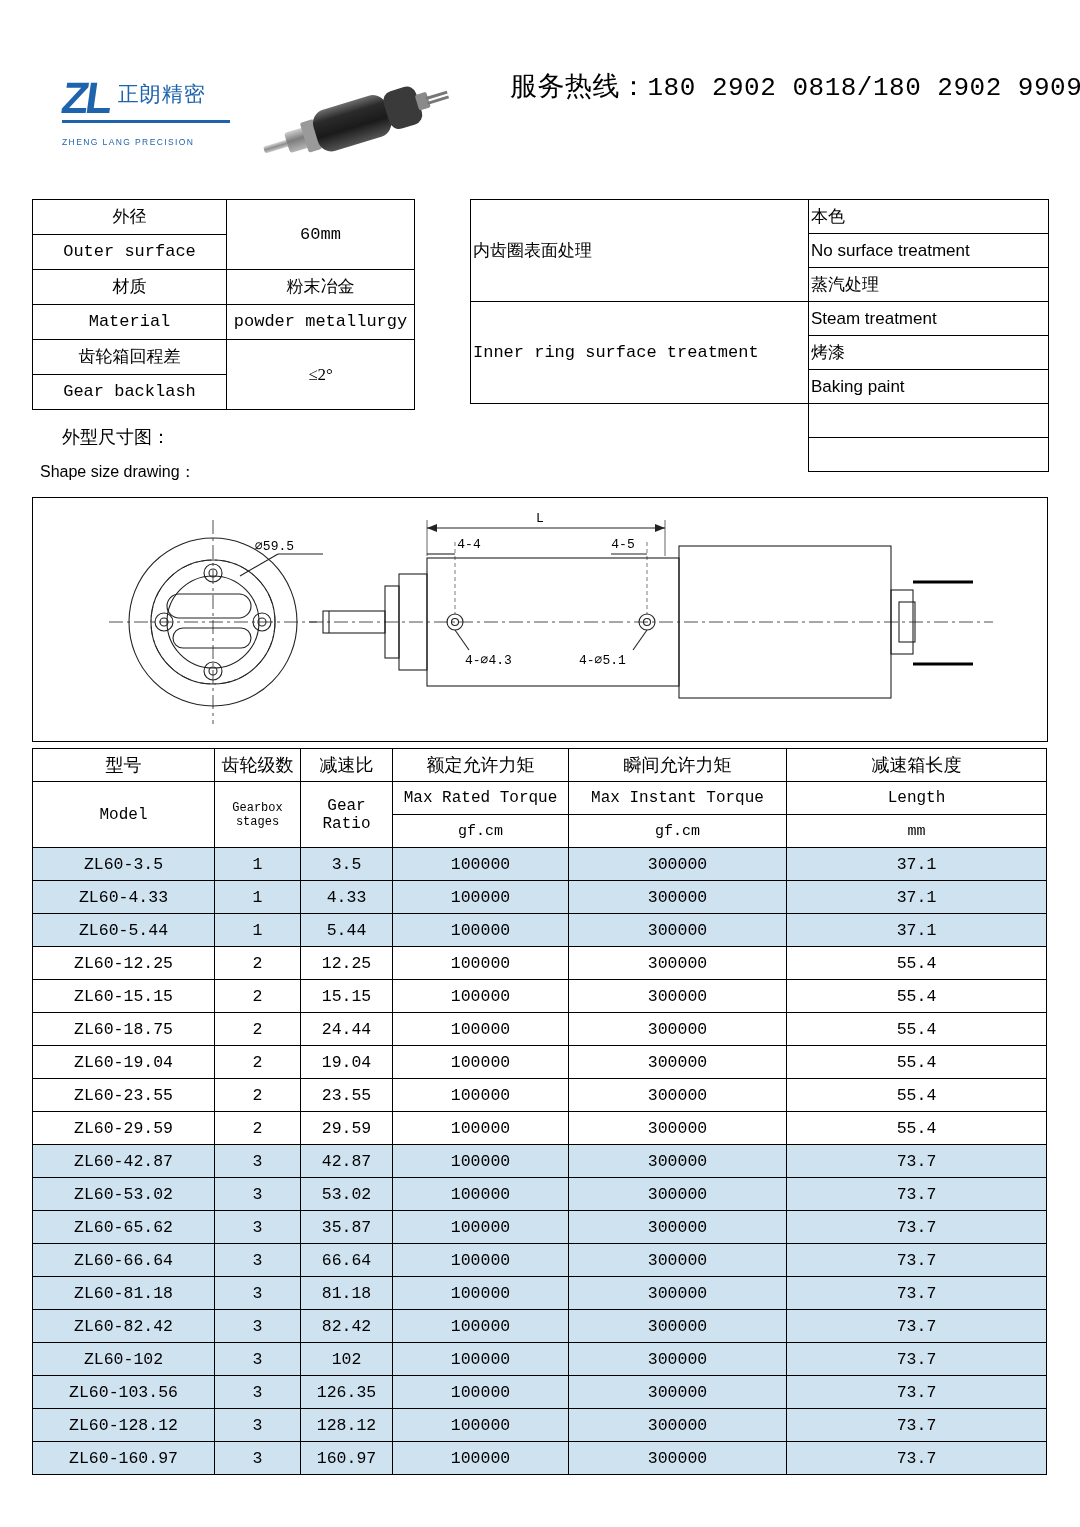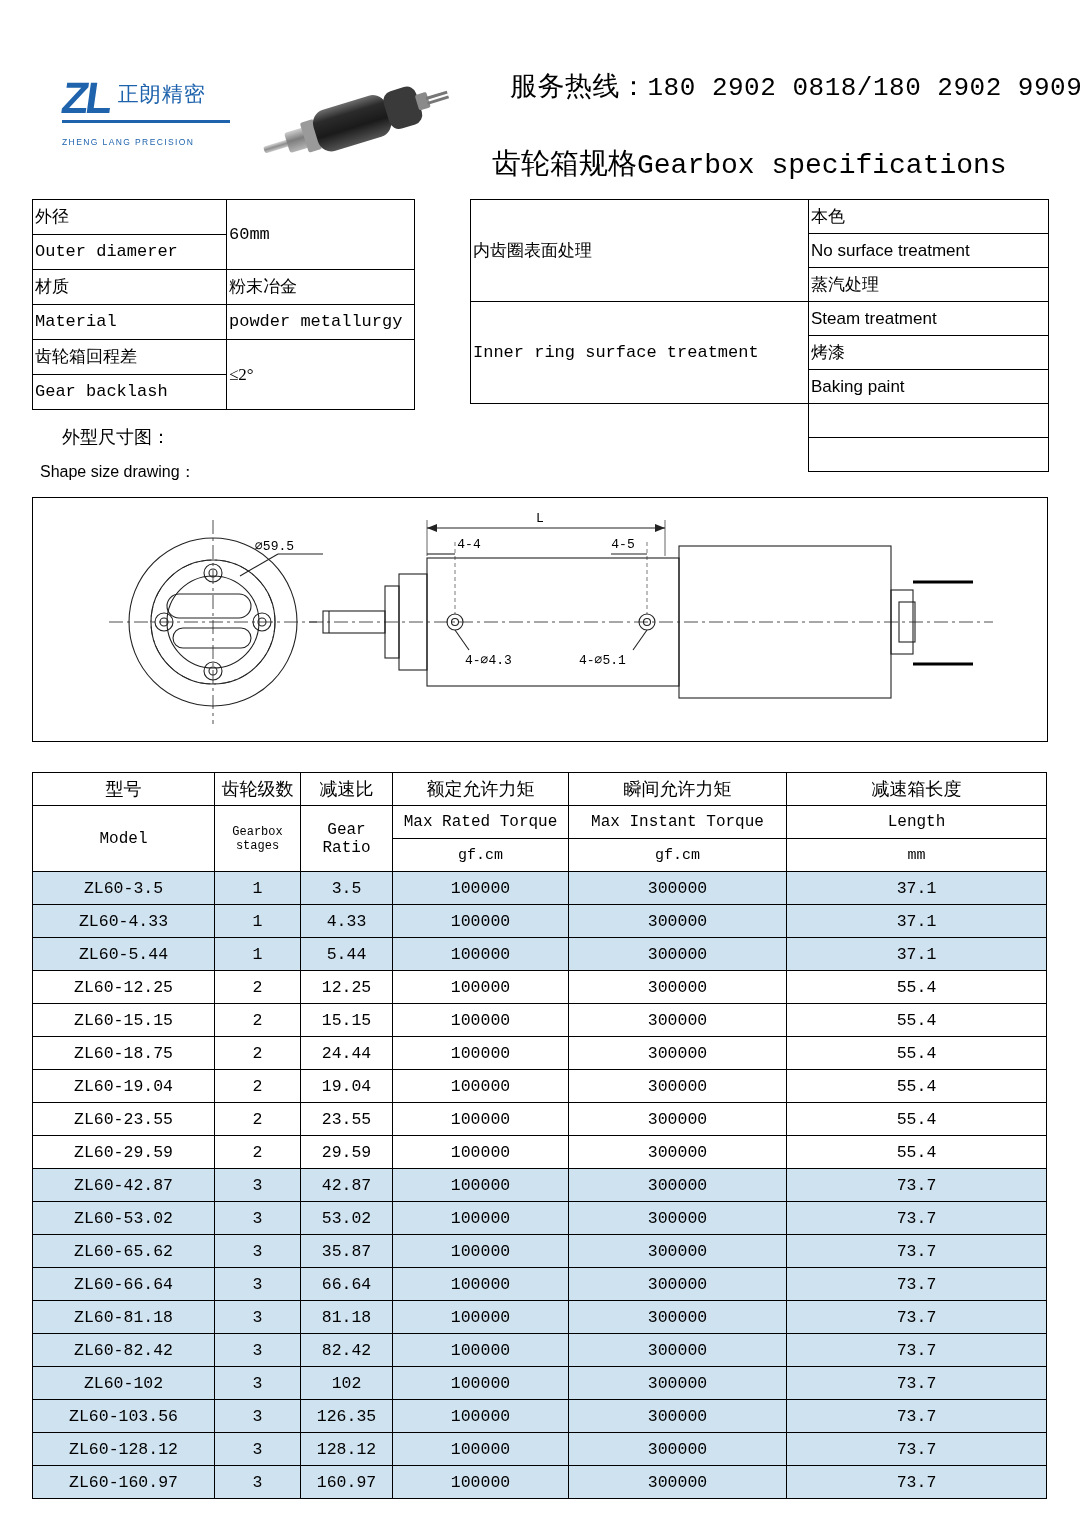--- a/index.html
+++ b/index.html
@@ -104,20 +104,21 @@
   .spec-left {
     position: absolute;
     left: 32px;
     top: 199px;
     width: 382px;
     border-collapse: collapse;
     table-layout: fixed;
   }
   .spec-left td {
     border: 1px solid #000;
+    text-align: center;
     padding: 2px 2px;
     font-size: 17px;
     height: 30px;
     line-height: 1.25;
   }
   .en-mono { font-family: Liberation Mono, monospace; font-size: 16px; }
   .en-sans { font-family: "Liberation Sans", sans-serif; font-size: 16px; }
 
   .spec-right {
     position: absolute;
@@ -161,21 +162,21 @@
     height: 243px;
     border: 1px solid #000;
     overflow: hidden;
   }
   .drawing-box svg { display: block; }
 
   
   .data-table {
     position: absolute;
     left: 32px;
-    top: 772px;
+    top: 748px;
     width: 1014px;
     border-collapse: collapse;
     table-layout: fixed;
   }
   .data-table td, .data-table th {
     border: 1px solid #000;
     text-align: center;
     font-weight: normal;
     font-size: 17px;
     padding: 1px 2px;
@@ -235,37 +236,34 @@
           <rect x="182" y="38" width="22" height="3" fill="#777"></rect>
           <rect x="182" y="43" width="22" height="3" fill="#777"></rect>
         </g>
       </svg>
     </div>
 
     <div class="hotline">
       <span>服务热线：</span><span class="num">180 2902 0818/180 2902 9909</span>
     </div>
 
-    <div class="title-main">
-      <span>齿轮箱规格</span><span class="en">Gearbox specifications</span>
-    </div>
   </div>
 
   <table class="spec-left">
     <colgroup>
         <col style="width:194px">
         <col style="width:188px">
       </colgroup>
     <tbody>
       <tr>
         <td>外径</td>
         <td rowspan="2" class="en-mono">60mm</td>
       </tr>
       <tr>
-        <td class="en-mono">Outer diamerer</td>
+        <td class="en-mono">Outer surface</td>
       </tr>
       <tr>
         <td>材质</td>
         <td>粉末冶金</td>
       </tr>
       <tr>
         <td class="en-mono">Material</td>
         <td class="en-mono">powder metallurgy</td>
       </tr>
       <tr>

